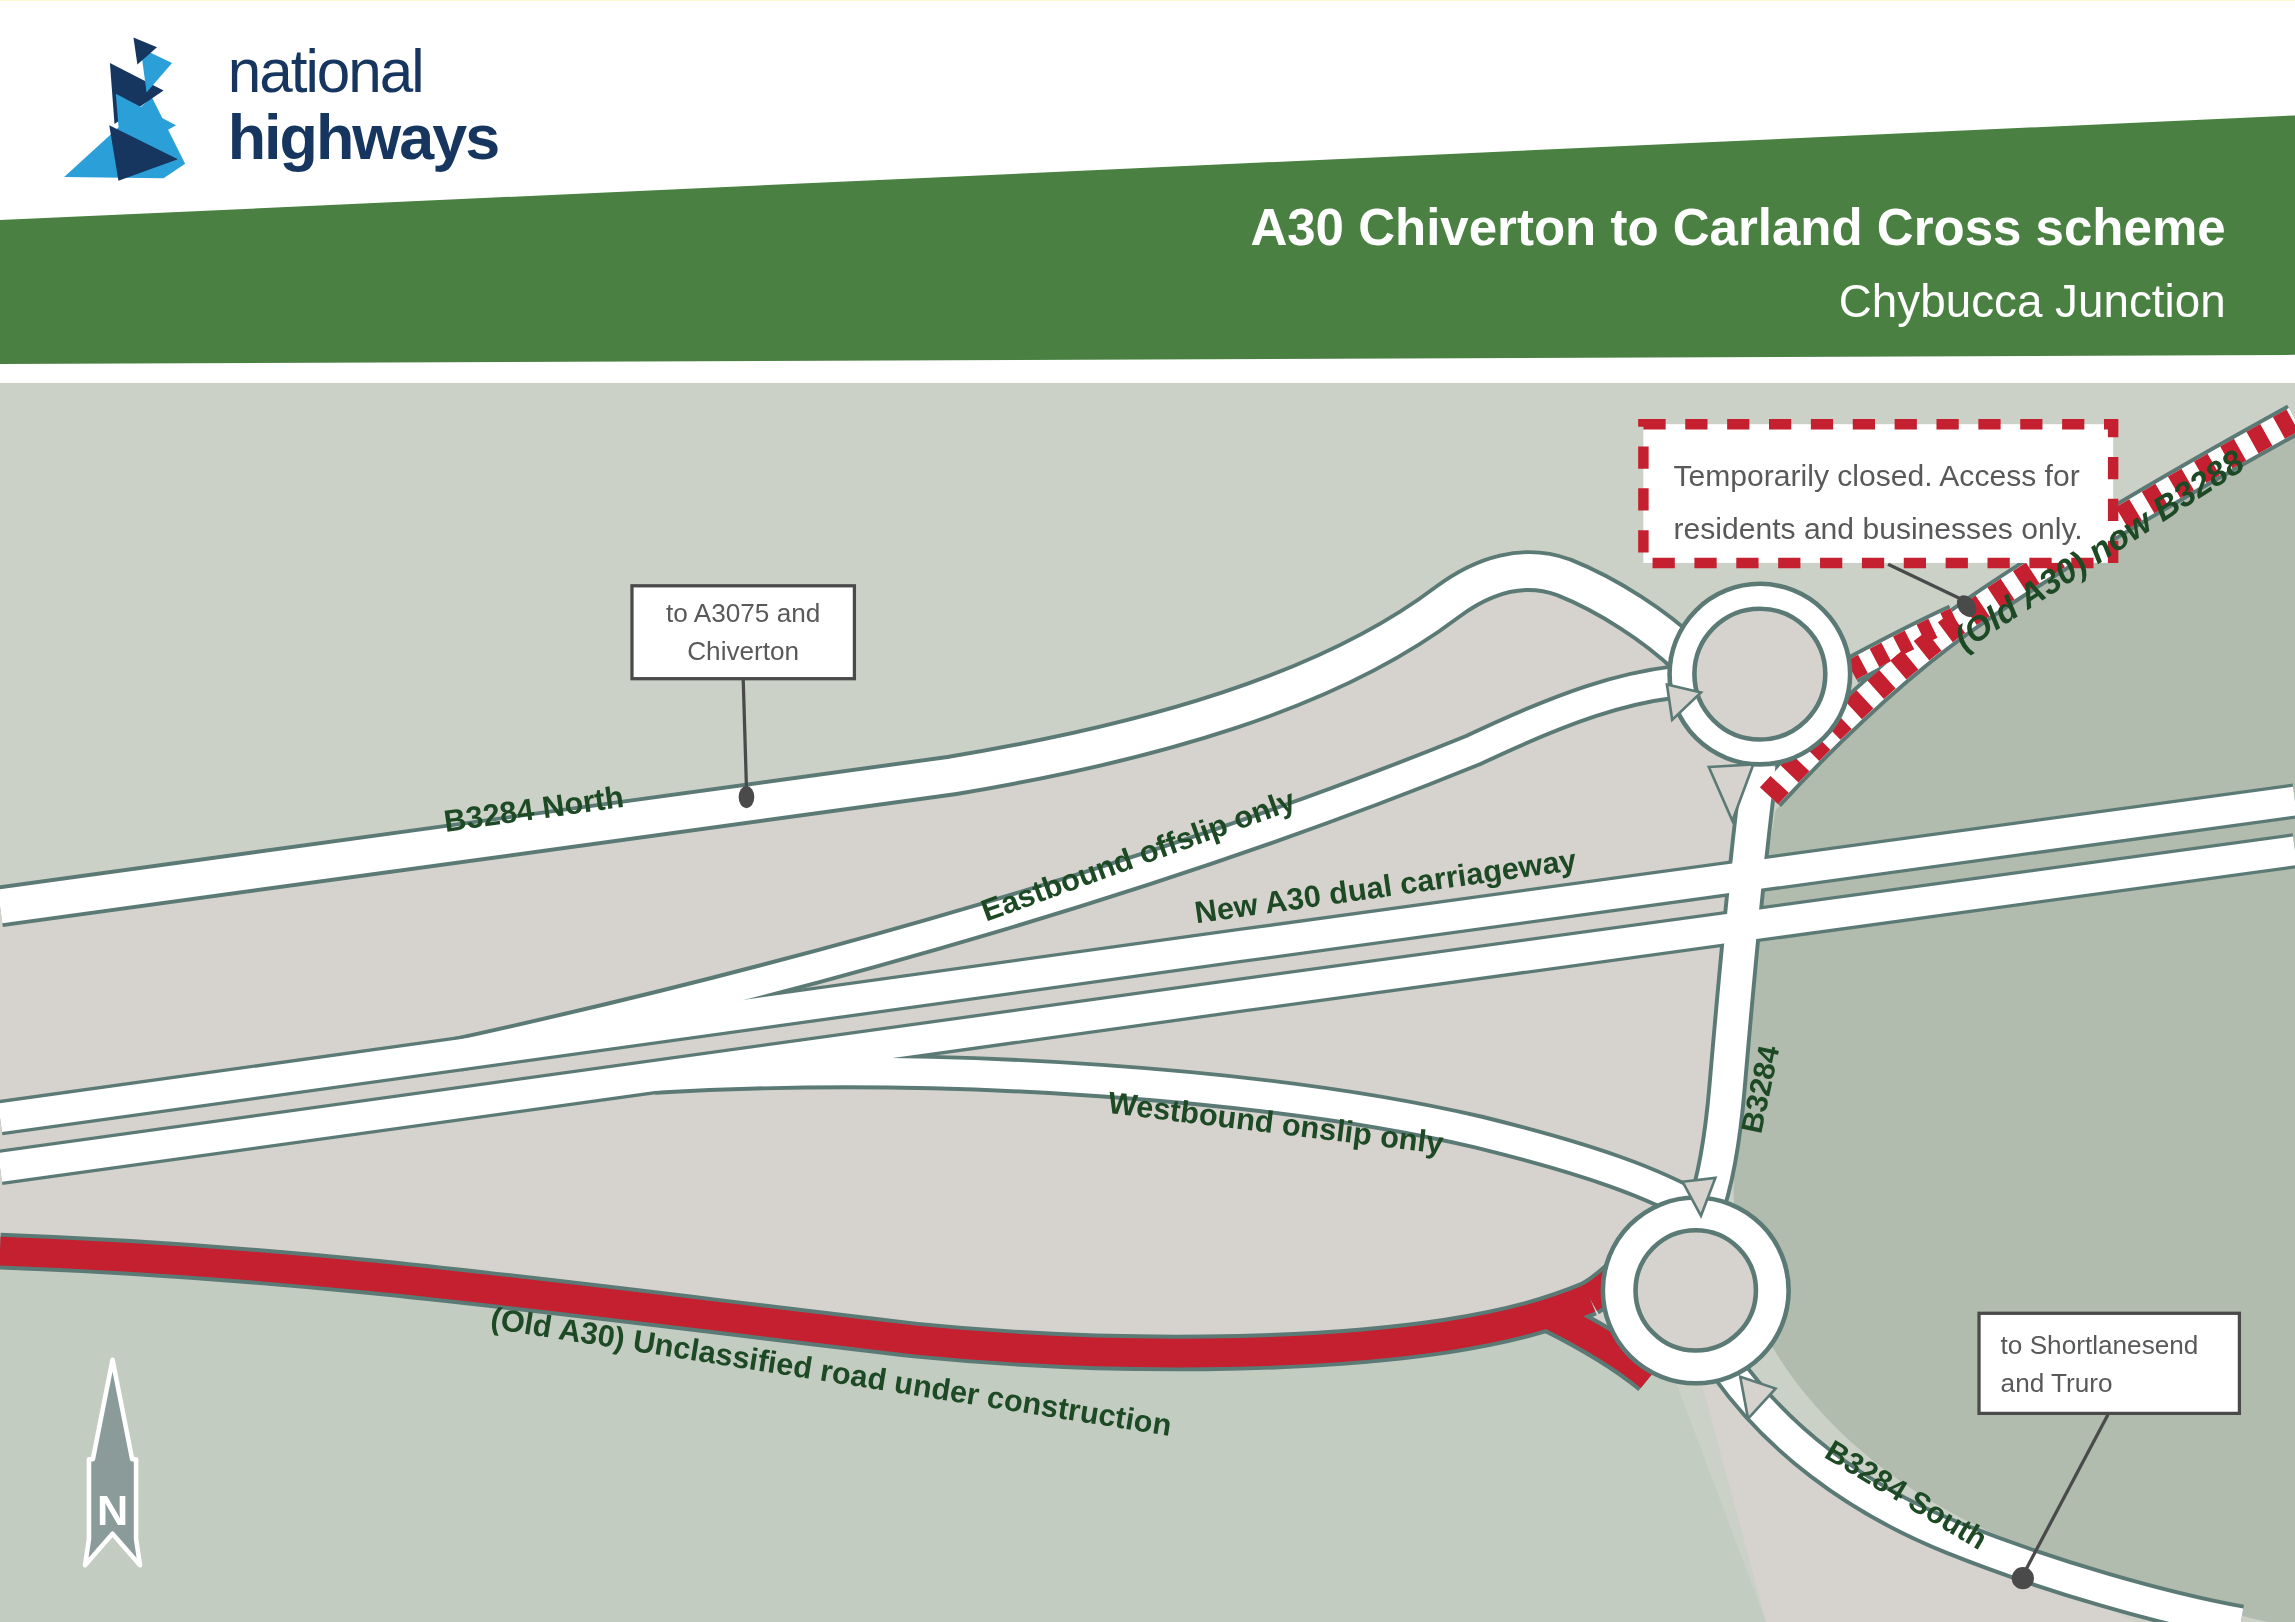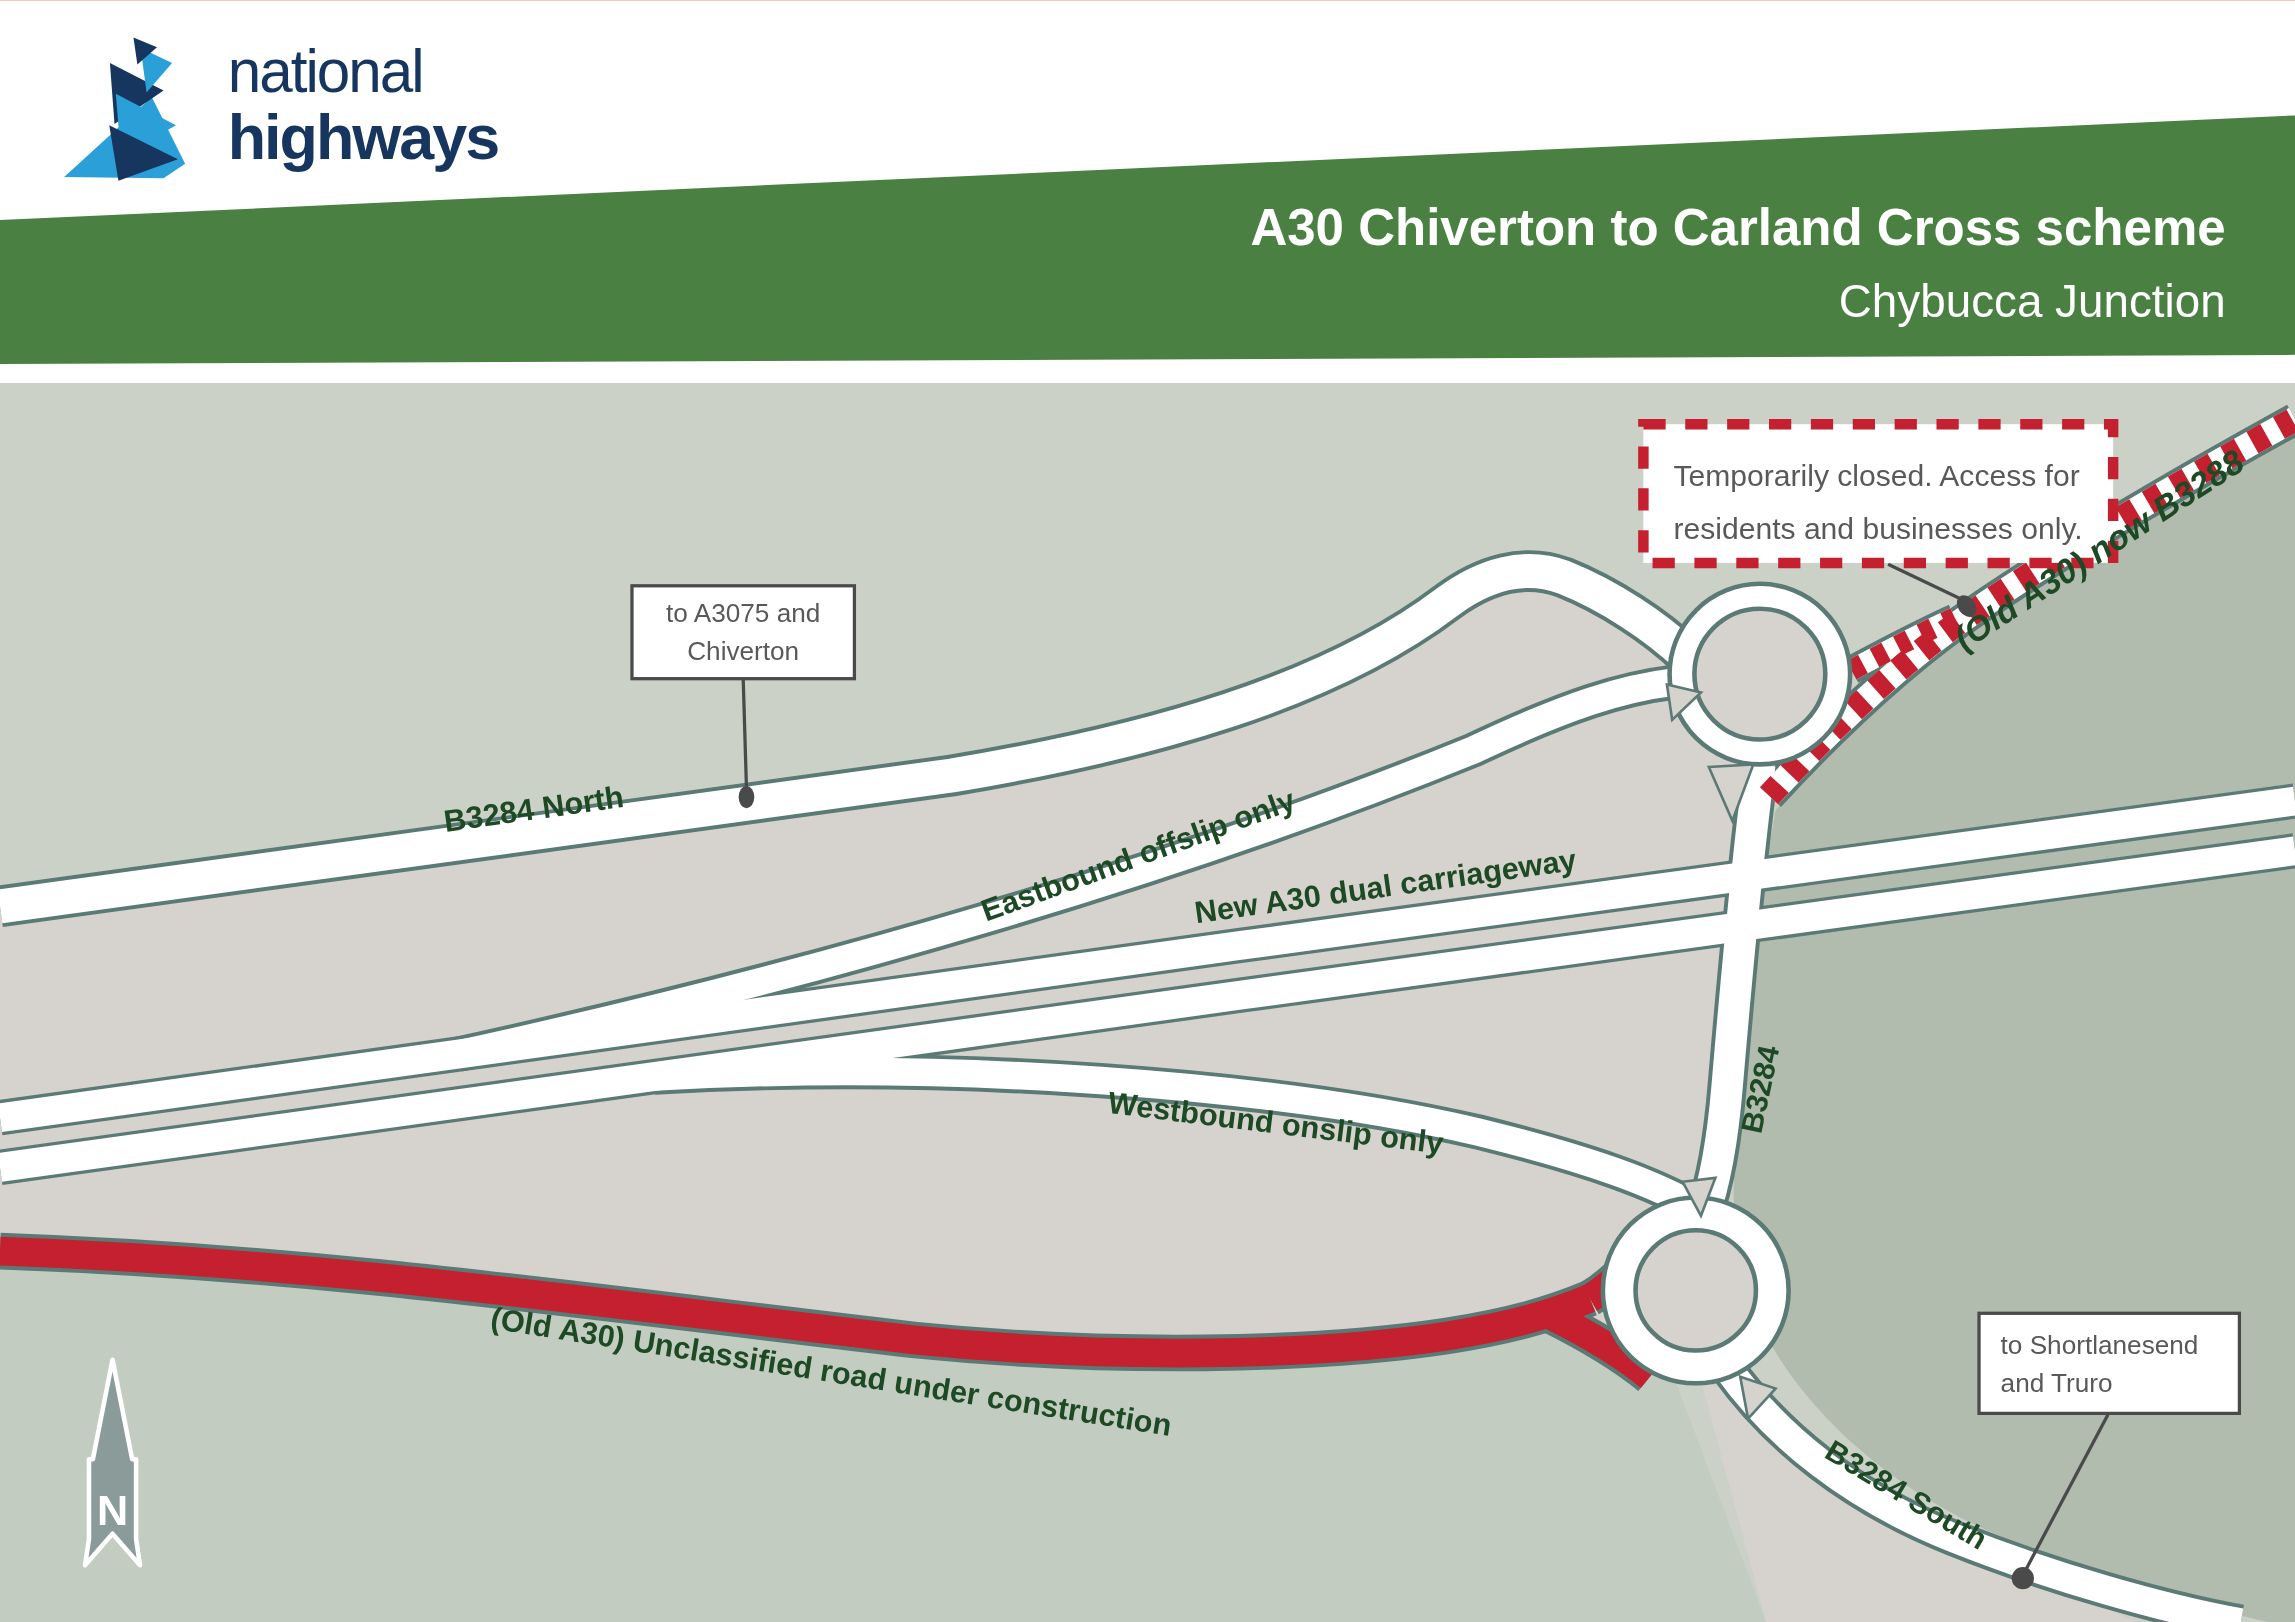--- a/index.html
+++ b/index.html
@@ -1,16 +1,16 @@
 <!DOCTYPE html>
 <html style="font-size:10.5px"><head>
 <meta charset="utf-8">
 <style>
   html,body{margin:0;padding:0;background:#ffffff;}
-  .page{position:relative;width:2295px;height:1623px;background:#c2410c;overflow:hidden;
+  .page{position:relative;width:2295px;height:1623px;background:#fde047;overflow:hidden;
         font-family:"Liberation Sans", sans-serif;}
   svg{position:absolute;left:0;top:0;}
   text{font-family:"Liberation Sans", sans-serif;}
 </style>
 </head>
 <body>
 
 <div class="page">
 <svg width="2295" height="1623" viewBox="0 0 3508 2480">
 

